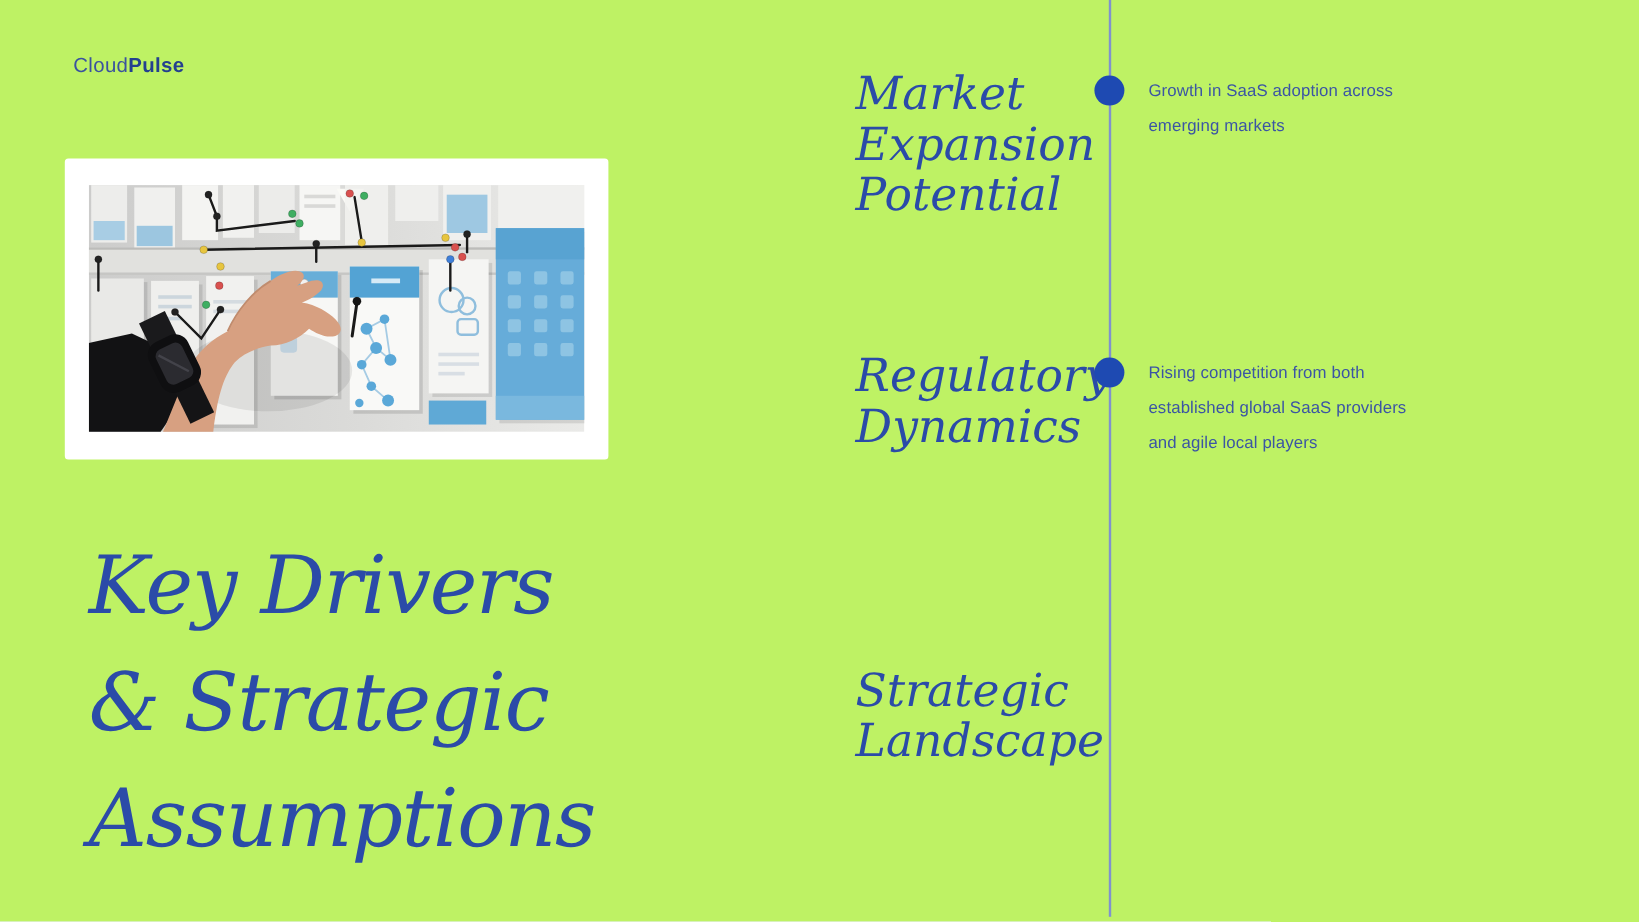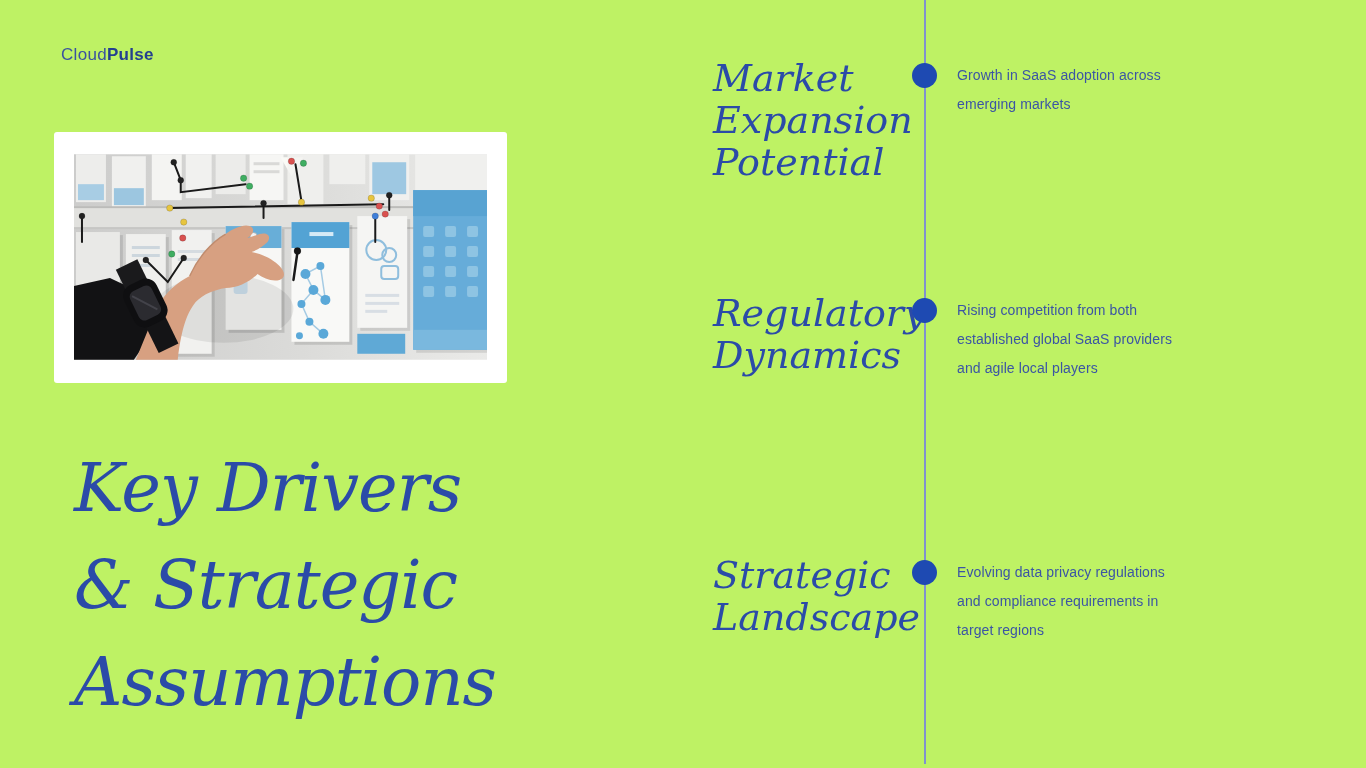--- a/index.html
+++ b/index.html
@@ -262,22 +262,16 @@
 established global SaaS providers
 and agile local players</span>
       </li>
     </ul>
   </section>
 
   <section class="tsec" style="top:554px">
     <h2 class="sec-heading">Strategic
 Landscape</h2>
     <ul class="bullets">
-      <li class="bullet">
-        <span class="dot"></span>
-        <span class="bullet-text">Evolving data privacy regulations
-and compliance requirements in
-target regions</span>
-      </li>
     </ul>
   </section>
 
 </div>
 
 </body></html>

